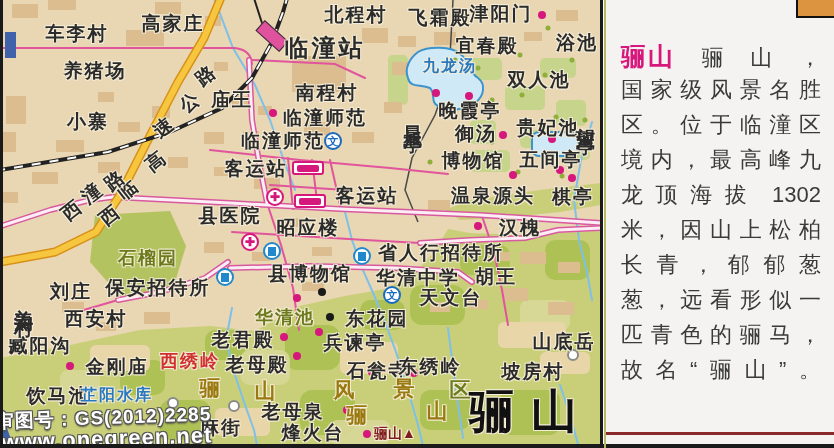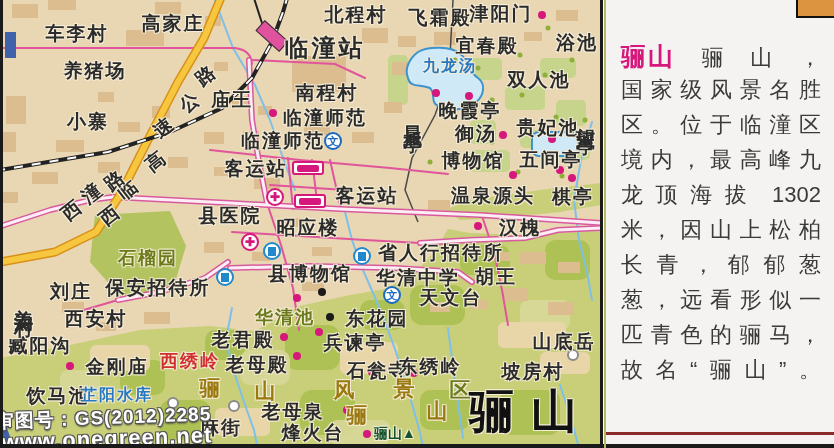--- a/index.html
+++ b/index.html
@@ -13,21 +13,21 @@
        text-shadow:-1px -1px 0 rgba(246,238,218,.85),1px -1px 0 rgba(246,238,218,.85),
                    -1px 1px 0 rgba(246,238,218,.85),1px 1px 0 rgba(246,238,218,.85);
        pointer-events:none;z-index:5;}
   .lbl.lg{font-size:24px;letter-spacing:3px;}
   .lbl.bl{color:#2878c0;font-size:16px;}
   .lbl.ol{color:#6b7a1a;font-size:18px;}
   .lbl.rd{color:#d03030;font-size:18px;}
   .lbl.gold{color:#9a7a10;font-size:21px;}
   .lbl.gold2{color:#6d7c1e;font-size:21px;}
   .lbl.big{color:#111;font-size:46px;letter-spacing:16px;}
-  .lbl.peak{color:#14532d;font-size:14px;letter-spacing:0;}
+  .lbl.peak{color:#7f1d1d;font-size:14px;letter-spacing:0;}
   .lbl.vert{writing-mode:vertical-rl;letter-spacing:4px;}
   .lbl.hwy,.lbl.road{transform:translate(-50%,-50%) rotate(-38deg);font-size:19px;}
   .wm{position:absolute;transform:translate(-50%,-50%) rotate(-2deg);color:#fff;font-weight:bold;
       z-index:9;white-space:nowrap;letter-spacing:1px;
       text-shadow:-1px -1px 0 #555,1px -1px 0 #555,-1px 1px 0 #555,1px 1px 0 #555,0 2px 2px #444;}
   #wm1{left:103px;top:418px;font-size:19px;}
   #wm2{left:107px;top:439px;font-size:22px;}
   
   .dot{position:absolute;width:8px;height:8px;border-radius:50%;
        transform:translate(-50%,-50%);z-index:4;}

